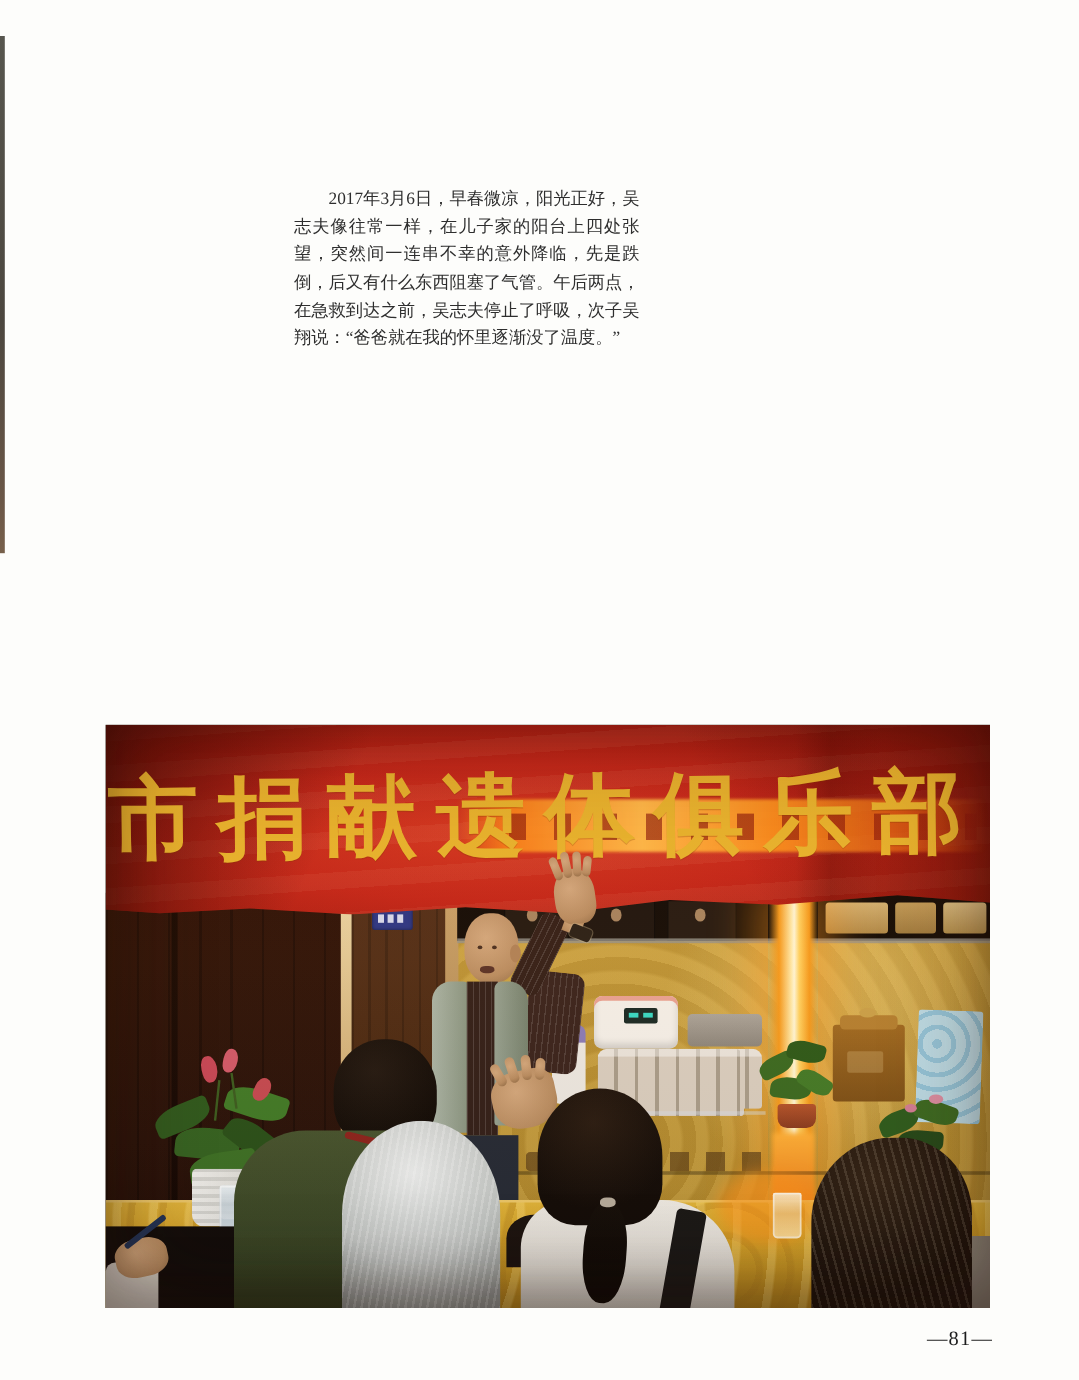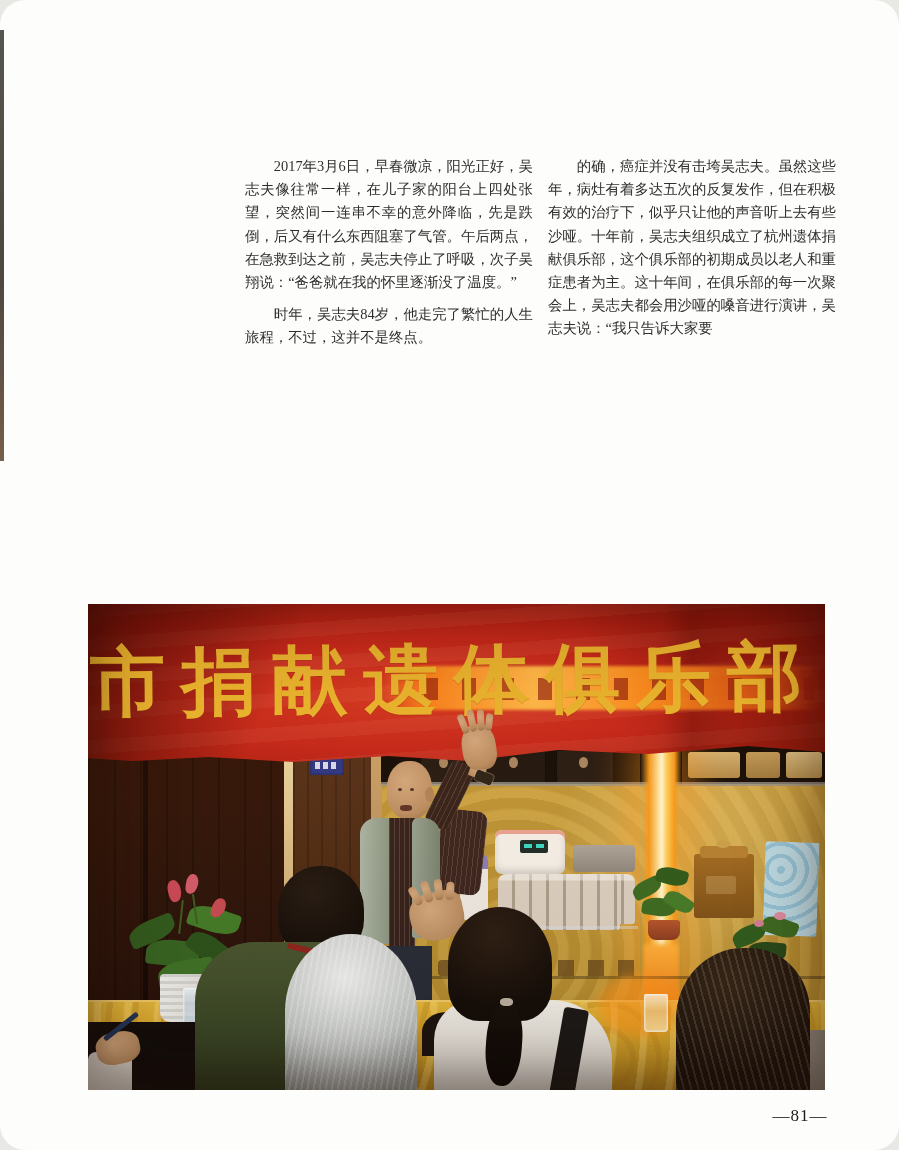--- a/index.html
+++ b/index.html
@@ -1,17 +1,17 @@
 <!DOCTYPE html>
 <html><head>
 <meta charset="utf-8">
 <style>
   html,body{margin:0;padding:0;background:#e8e8e4;}
   .page{position:relative;width:899px;height:1150px;background:#fdfdfb;overflow:hidden;
-        font-family:"Liberation Serif","DejaVu Serif",serif;border-radius:25px;}
+        font-family:"Liberation Serif","DejaVu Serif",serif;}
   
   .col{position:absolute;width:288px;color:#2e2e2e;font-size:14.4px;line-height:23.2px;
        text-align:justify;text-justify:inter-ideograph;}
   .col p{margin:0 0 9px 0;text-indent:2em;}
   
   .photo{position:absolute;left:88px;top:604px;width:737px;height:486px;overflow:hidden;background:#1a0f08;}
   .photo *{position:absolute;}
   .photo::after{content:"";position:absolute;inset:0;z-index:60;pointer-events:none;
     box-shadow:inset 0 0 90px rgba(45,15,5,.32), inset 0 -18px 40px rgba(20,10,8,.28);
     background:linear-gradient(180deg,rgba(120,20,8,.05),rgba(255,150,50,.04) 40%,rgba(0,0,0,.05));}
@@ -46,24 +46,22 @@
 </style>
 </head>
 <body>
 
 <div class="page">
 
   <div class="edge-strip"></div>
 
   <div class="col" style="left:245px;top:155px;">
     <p>2017年3月6日，早春微凉，阳光正好，吴志夫像往常一样，在儿子家的阳台上四处张望，突然间一连串不幸的意外降临，先是跌倒，后又有什么东西阻塞了气管。午后两点，在急救到达之前，吴志夫停止了呼吸，次子吴翔说：“爸爸就在我的怀里逐渐没了温度。”</p>
-    <p>时年，吴志夫84岁，他走完了繁忙的人生旅程，不过，这并不是终点。</p>
   </div>
   <div class="col" style="left:548px;top:155px;">
-    <p>的确，癌症并没有击垮吴志夫。虽然这些年，病灶有着多达五次的反复发作，但在积极有效的治疗下，似乎只让他的声音听上去有些沙哑。十年前，吴志夫组织成立了杭州遗体捐献俱乐部，这个俱乐部的初期成员以老人和重症患者为主。这十年间，在俱乐部的每一次聚会上，吴志夫都会用沙哑的嗓音进行演讲，吴志夫说：“我只告诉大家要</p>
   </div>
 
   <div class="photo">
 
     <div style="left:0;top:140px;width:197px;height:346px;z-index:1;
       background:repeating-linear-gradient(90deg,rgba(0,0,0,.25) 0 2px,rgba(0,0,0,0) 2px 26px),
       linear-gradient(180deg,#301409,#2a130b 60%,#200e07);"></div>
     <div style="left:55px;top:140px;width:5px;height:346px;background:rgba(0,0,0,.45);z-index:2;"></div>
     <div style="left:196px;top:140px;width:9px;height:346px;z-index:2;
       background:linear-gradient(180deg,#ead6a6,#c49a5e 70%,#9c7644);"></div>

